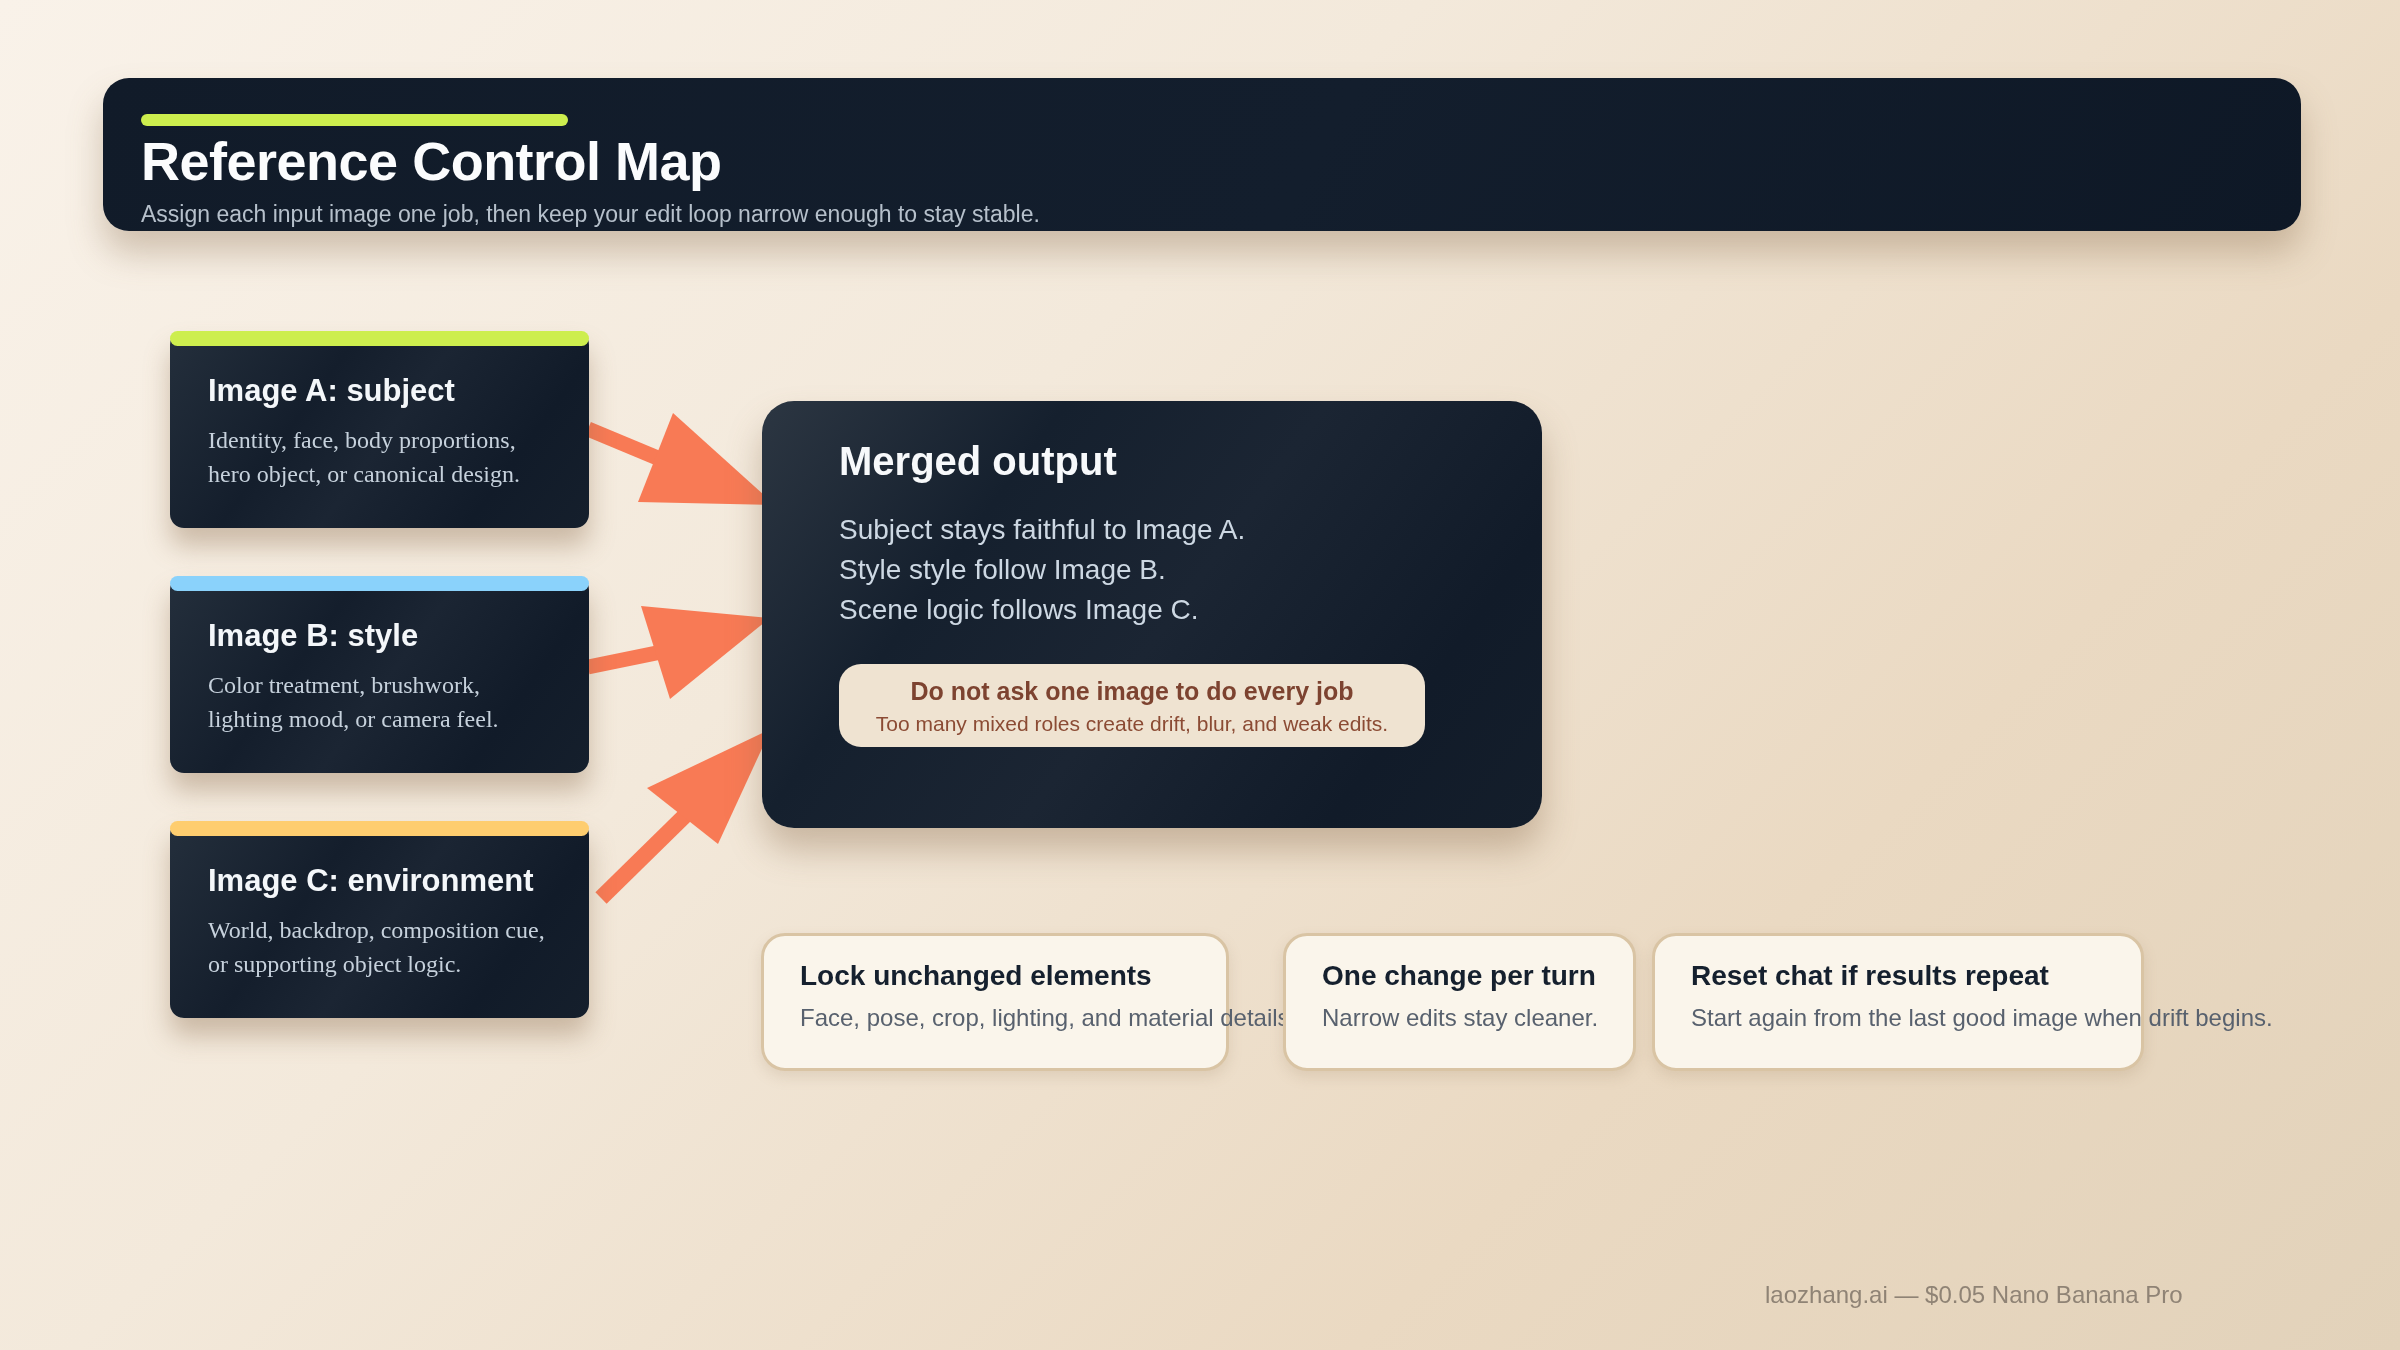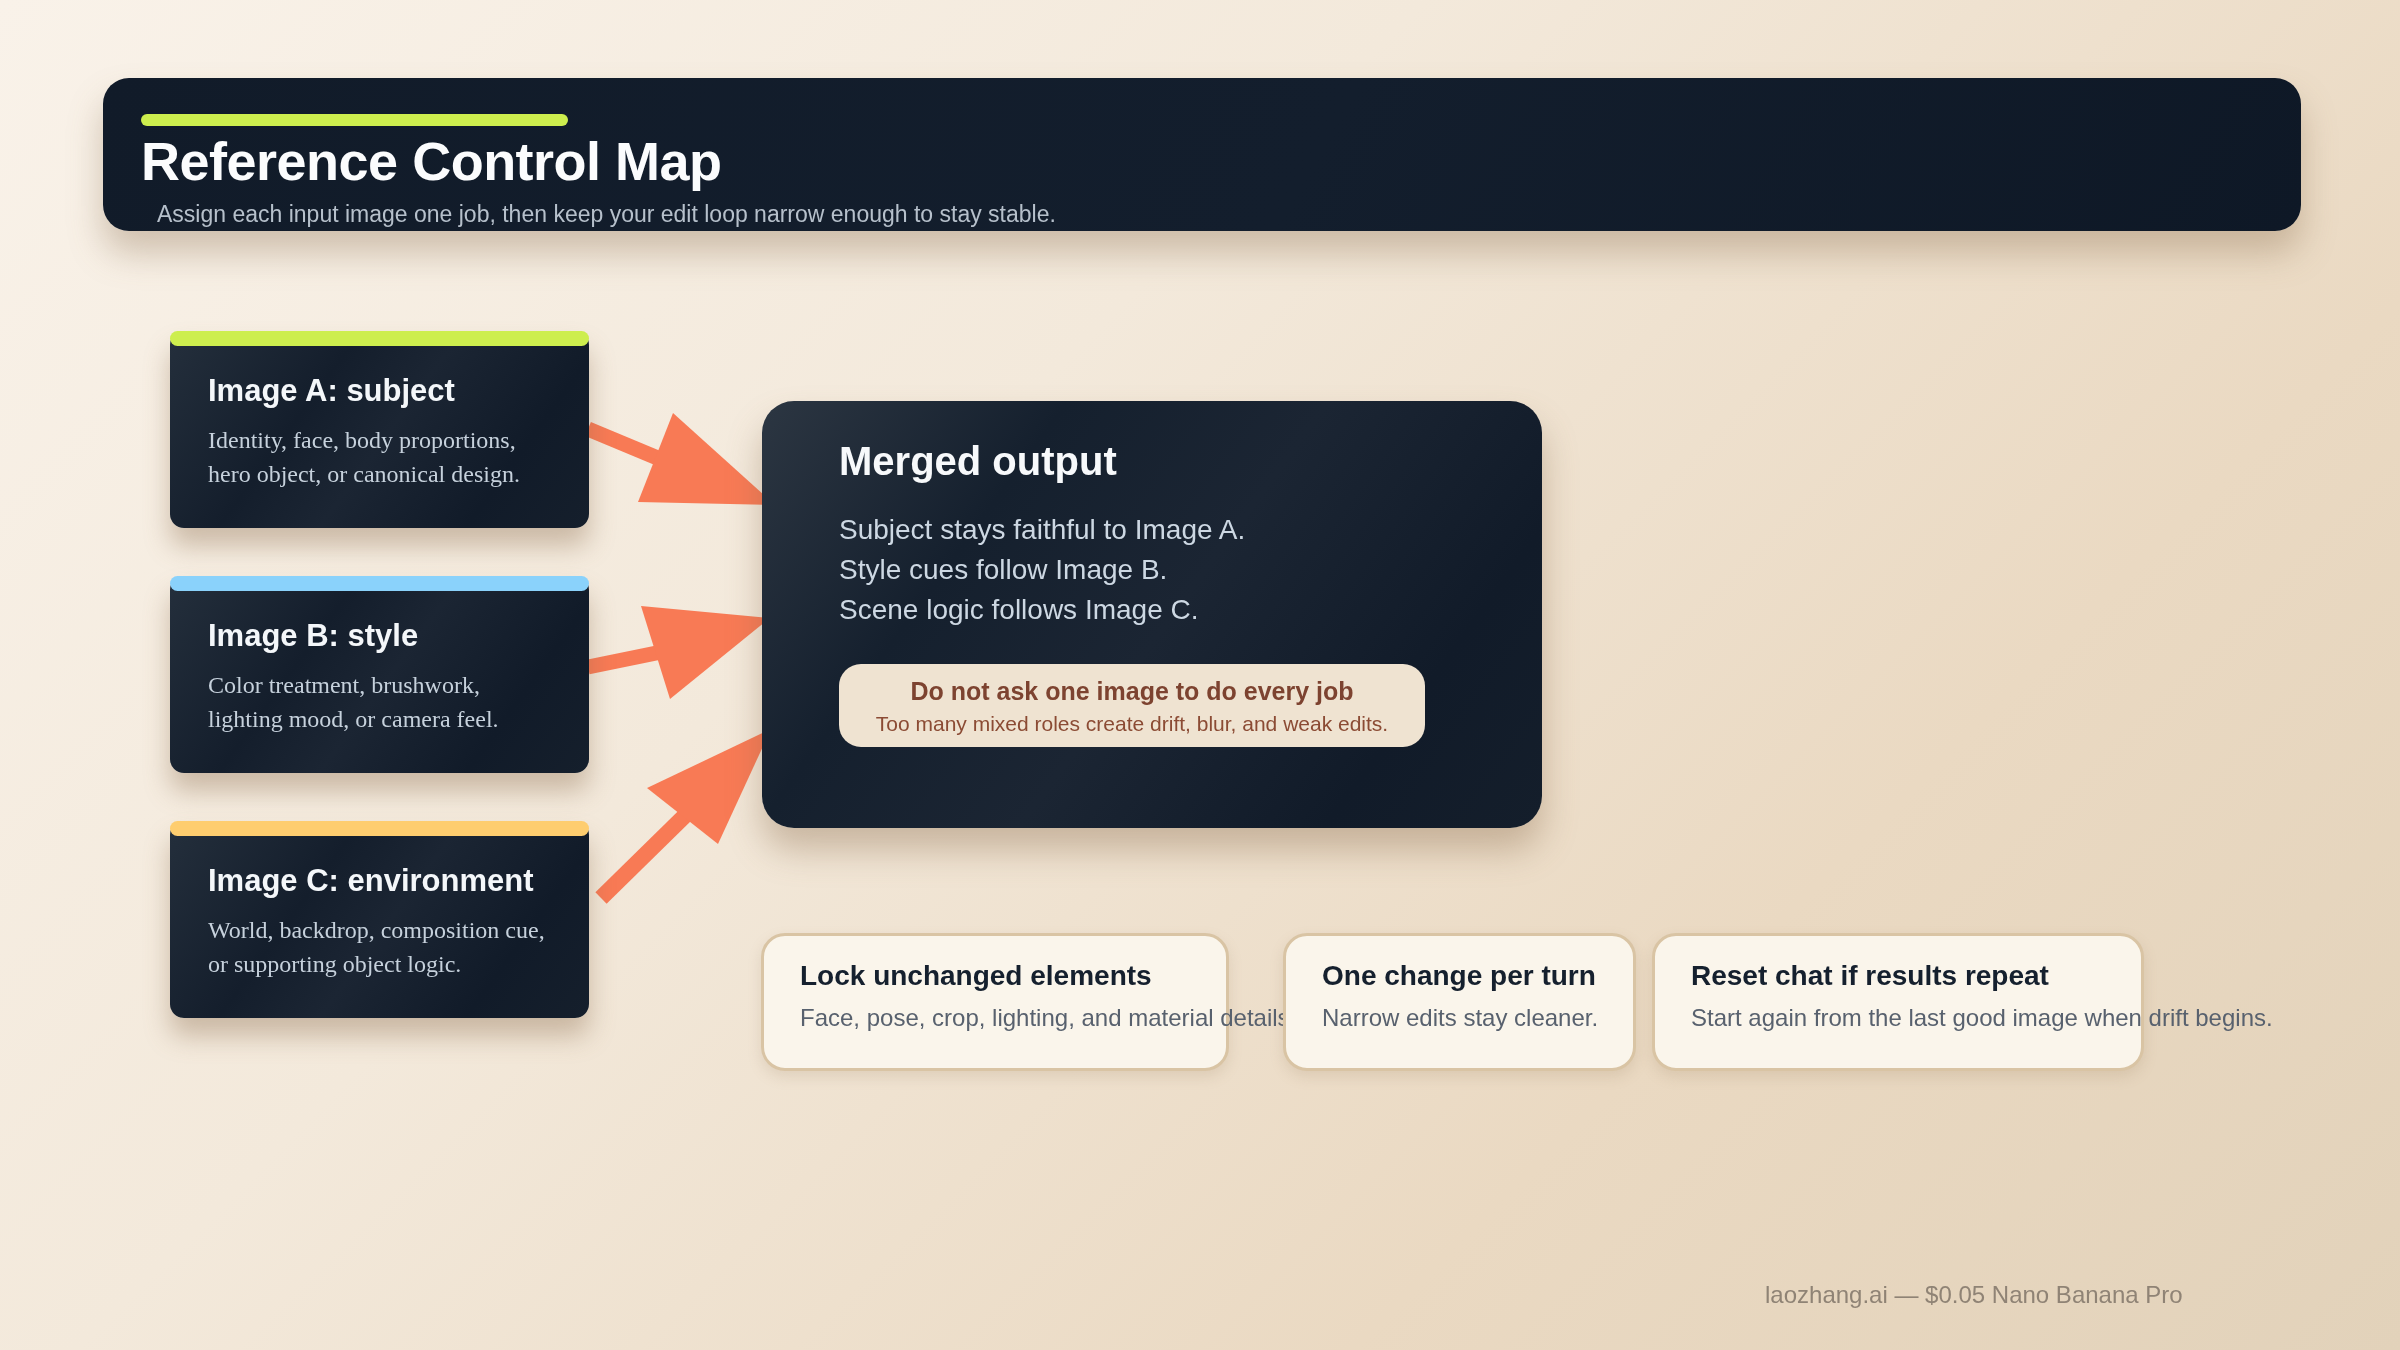--- a/index.html
+++ b/index.html
@@ -10,21 +10,21 @@
   }
   
   .header{
     position:absolute;left:103px;top:78px;width:2198px;height:153px;
     background:linear-gradient(120deg,#111b29 0%,#131e2d 55%,#0e1826 100%);
     border-radius:26px;box-sizing:border-box;padding:36px 0 0 38px;
     box-shadow:0 22px 34px rgba(136,106,74,.35);
   }
   .header-accent{width:427px;height:12px;border-radius:6px;background:#cdee4e;}
   .header-title{margin-top:4px;font-size:54px;font-weight:bold;color:#fbfcfd;letter-spacing:-0.5px;}
-  .header-subtitle{margin-top:9px;font-size:23px;color:#b6c0cb;margin-left:16px;}
+  .header-subtitle{margin-top:9px;font-size:23px;color:#b6c0cb;}
   
   .input-card{
     position:absolute;left:170px;width:419px;height:197px;border-radius:14px;
     background:linear-gradient(126deg,#242f3c 0%,#141e2c 34%,#1b2533 52%,#111b29 78%,#151f2c 100%);
     box-shadow:0 18px 26px rgba(136,106,74,.38);
   }
   .card-a{top:331px;} .card-b{top:576px;} .card-c{top:821px;}
   .accent-bar{position:absolute;left:0;top:0;width:100%;height:15px;border-radius:10px;}
   .accent-a{background:#cdee4e;} .accent-b{background:#8ad2fb;} .accent-c{background:#fecd6f;}
   .input-inner{box-sizing:border-box;padding:42px 20px 0 38px;}
@@ -112,21 +112,21 @@
         <div>World, backdrop, composition cue,</div>
         <div>or supporting object logic.</div>
       </div>
     </div>
   </div>
 
   <div class="merged">
     <div class="merged-title">Merged output</div>
     <div class="merged-lines">
       <div>Subject stays faithful to Image A.</div>
-      <div>Style cues follow Image B.</div>
+      <div>Style style follow Image B.</div>
       <div>Scene logic follows Image C.</div>
     </div>
     <div class="warning">
       <div class="warning-title">Do not ask one image to do every job</div>
       <div class="warning-body">Too many mixed roles create drift, blur, and weak edits.</div>
     </div>
   </div>
 
   <div class="tip tip-1">
     <div class="tip-title">Lock unchanged elements</div>

